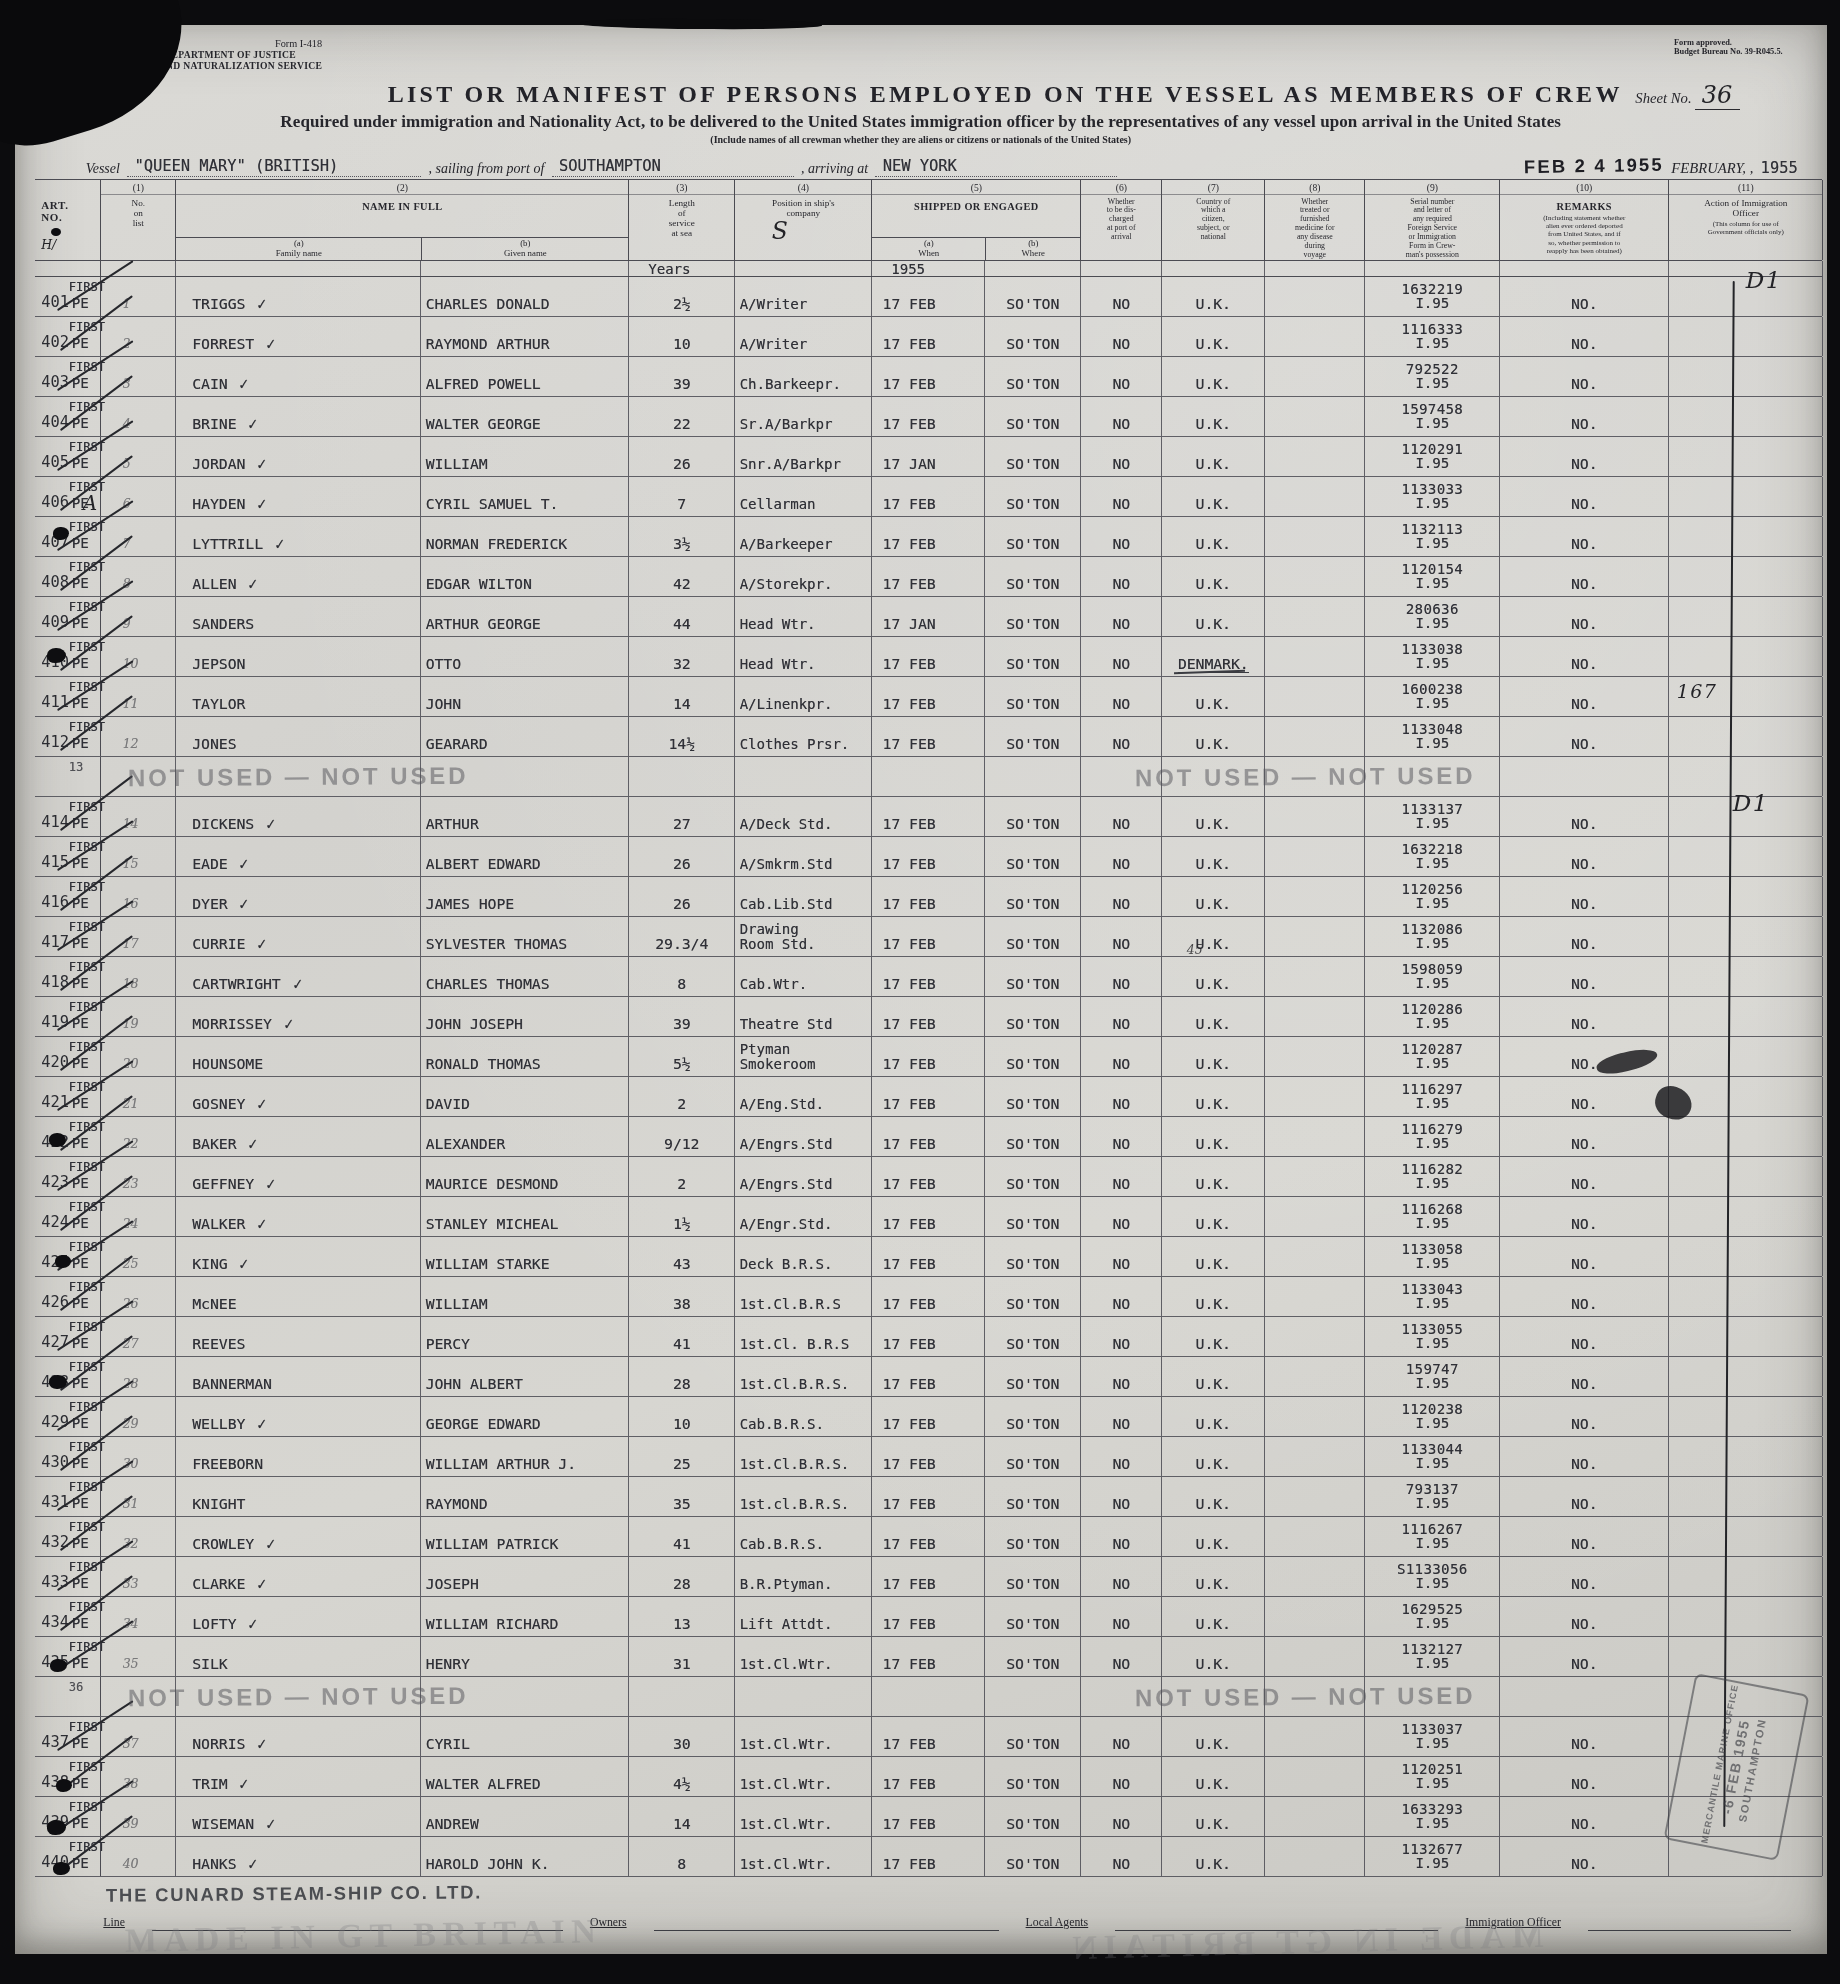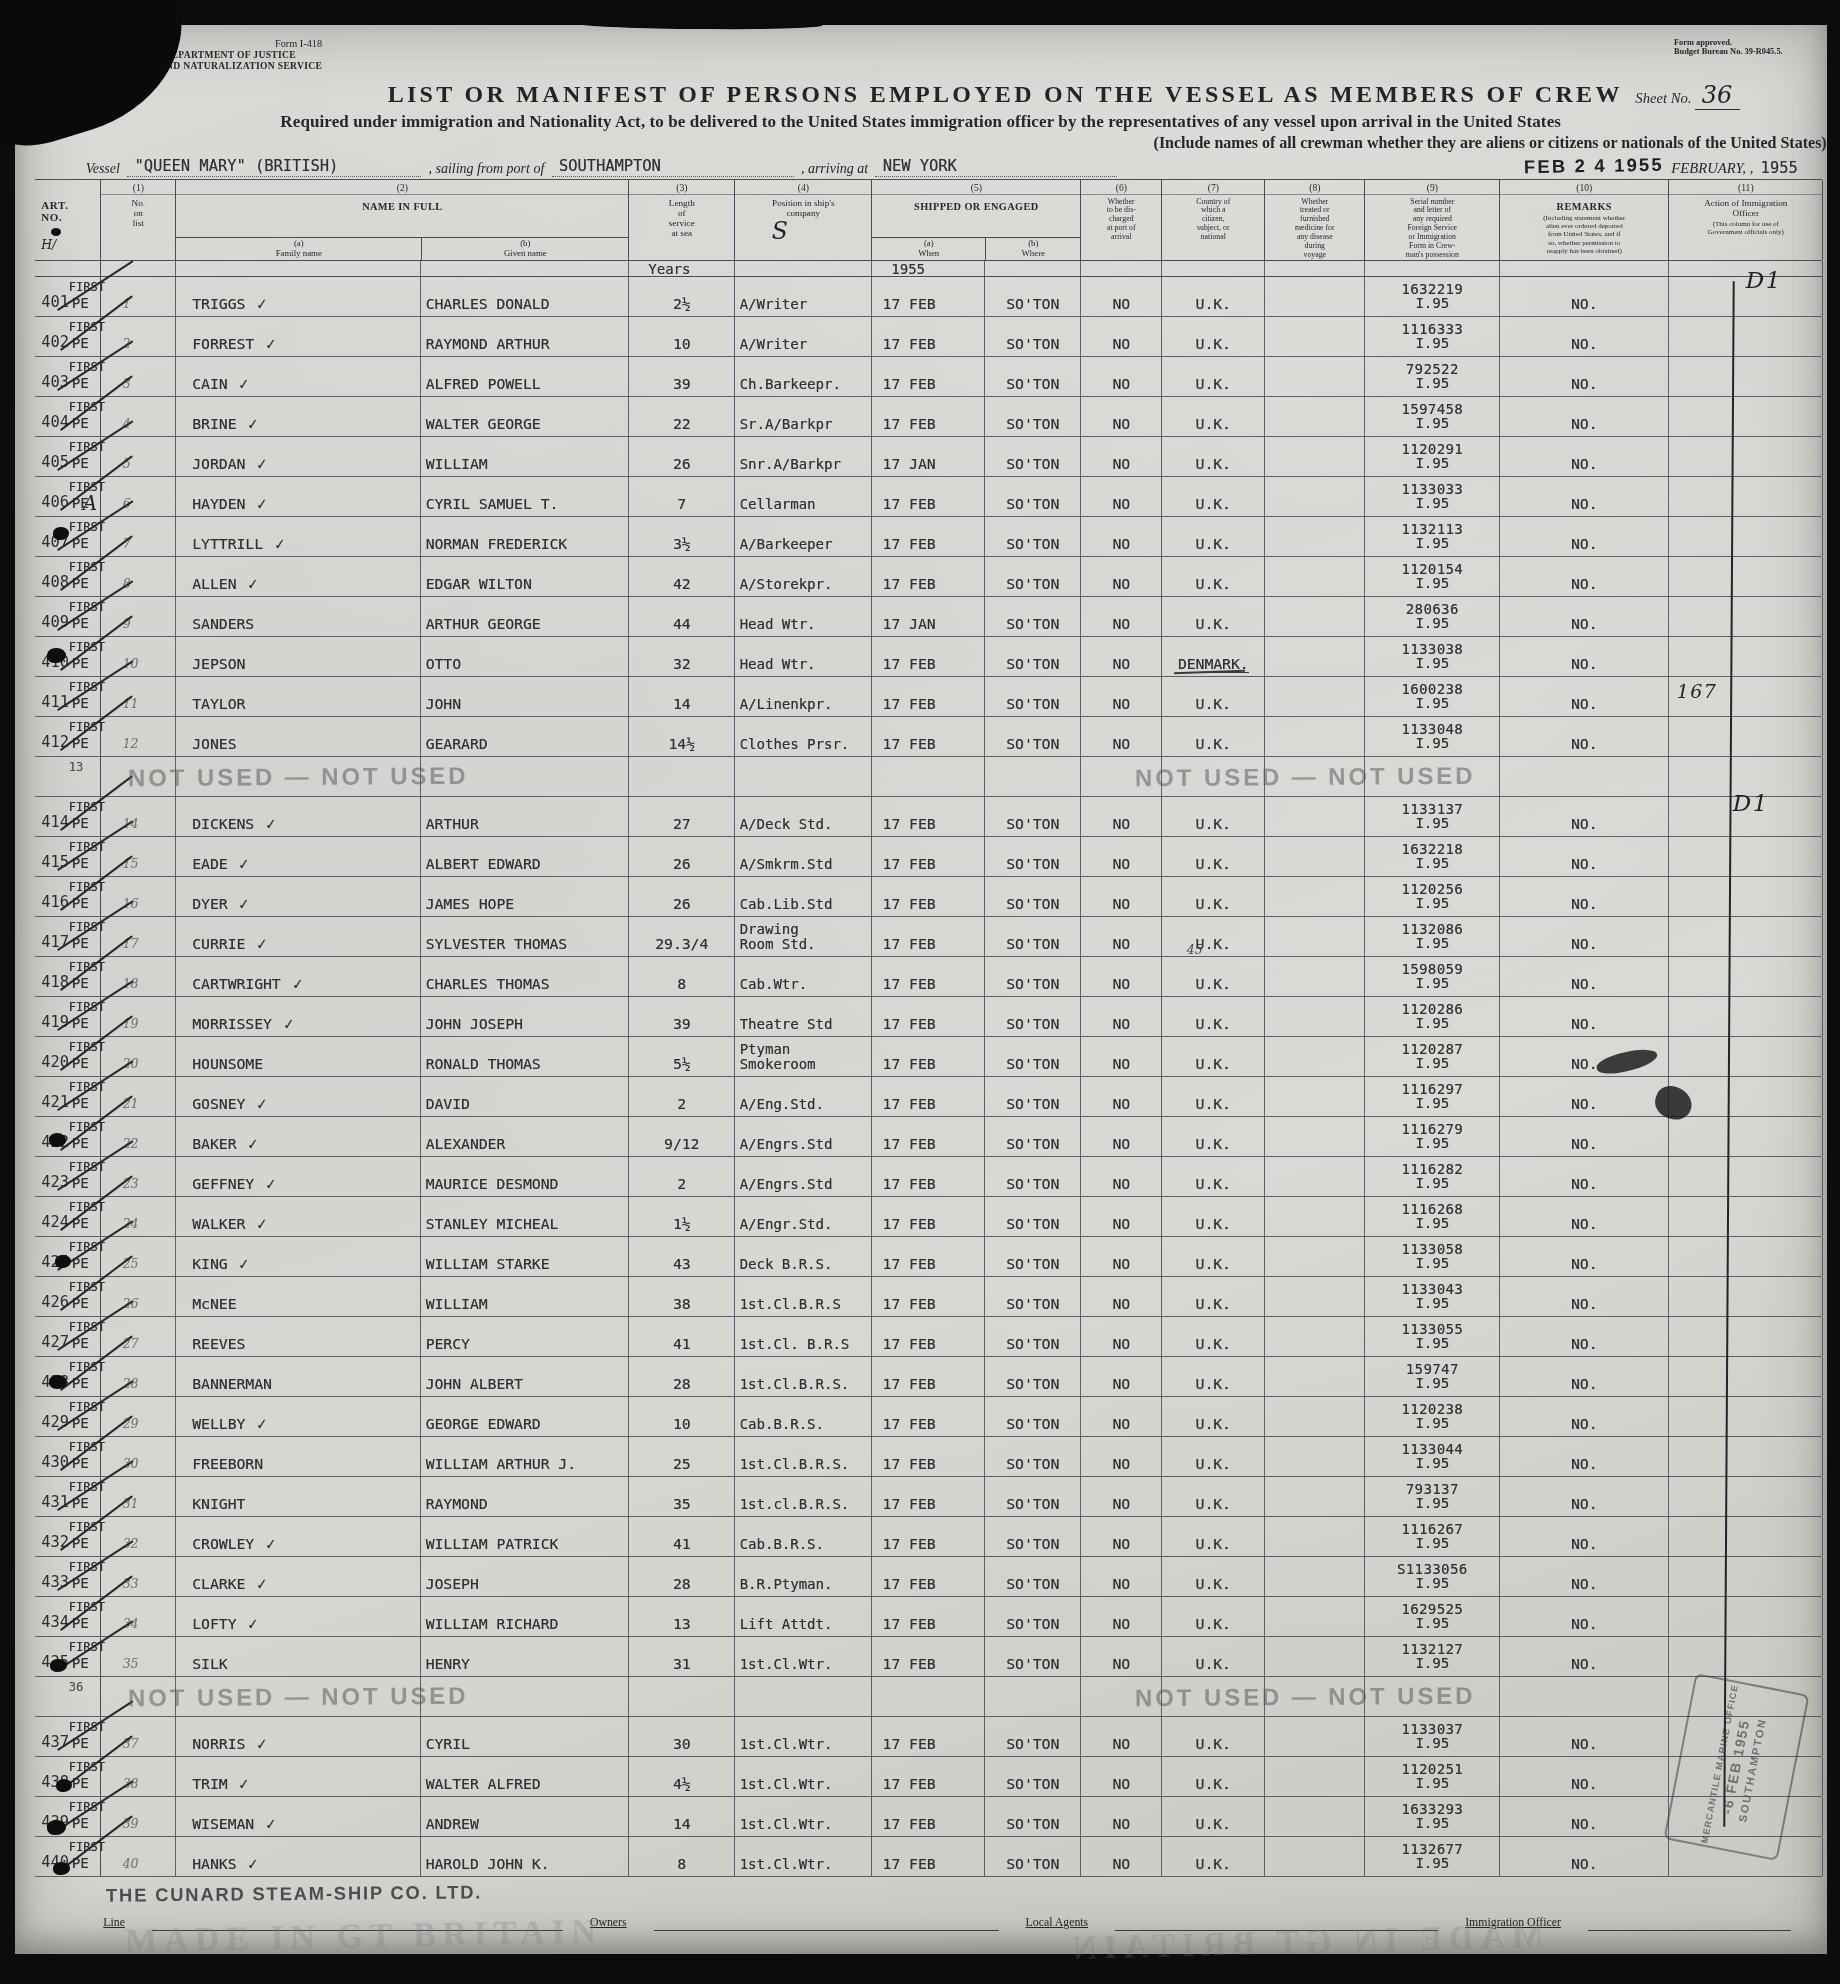--- a/index.html
+++ b/index.html
@@ -37,21 +37,21 @@
   .fblock .b1{font-weight:normal;font-size:10.3px;text-align:right;}
   .fblock .b2{font-weight:bold;font-size:9.6px;letter-spacing:0.3px;}
   .fblock .b3{font-size:8.4px;font-weight:bold;}
   .fblock.right{text-align:left;padding-right:19px;}
   .titleline{position:relative;text-align:center;height:31px;padding-left:169px;}
   .titleline h1{display:inline-block;font-size:24px;font-weight:bold;letter-spacing:3.3px;color:#232329;}
   .sheet{position:absolute;right:87px;top:0;}
   .sheet i{font-size:14.7px;font-style:italic;}
   .sheet .hw{font-size:24px;font-style:italic;border-bottom:1.5px solid #2a2a2f;padding:0 7.3px;}
   .req{text-align:center;font-weight:bold;font-size:17px;height:22px;letter-spacing:0.1px;}
-  .incl{text-align:right;font-weight:bold;font-size:16px;height:14.7px;}
+  .incl{text-align:center;font-weight:bold;font-size:10px;height:14.7px;}
   .vesselrow{display:flex;align-items:flex-end;margin:2.9px 29px 0 71px;height:25px;gap:7.3px;}
   .vesselrow .lbl{font-style:italic;font-size:14px;white-space:nowrap;}
   .vesselrow .val{font-size:15.4px;border-bottom:1.1px dotted #55555c;padding:0 10.3px 0.7px 7.3px;white-space:nowrap;}
   .vesselrow .v1{min-width:294px;}
   .vesselrow .v2{min-width:242px;}
   .vesselrow .v3{min-width:242px;}
   .stampdate{margin-left:auto;font-family:"Liberation Sans",sans-serif;font-weight:bold;font-size:18.4px;letter-spacing:2.2px;color:#1e1e24;transform:rotate(-1deg);white-space:nowrap;}
   .monthlbl{font-style:italic;font-size:14.7px;white-space:nowrap;}
   .yearval{font-size:15.4px;}
 

